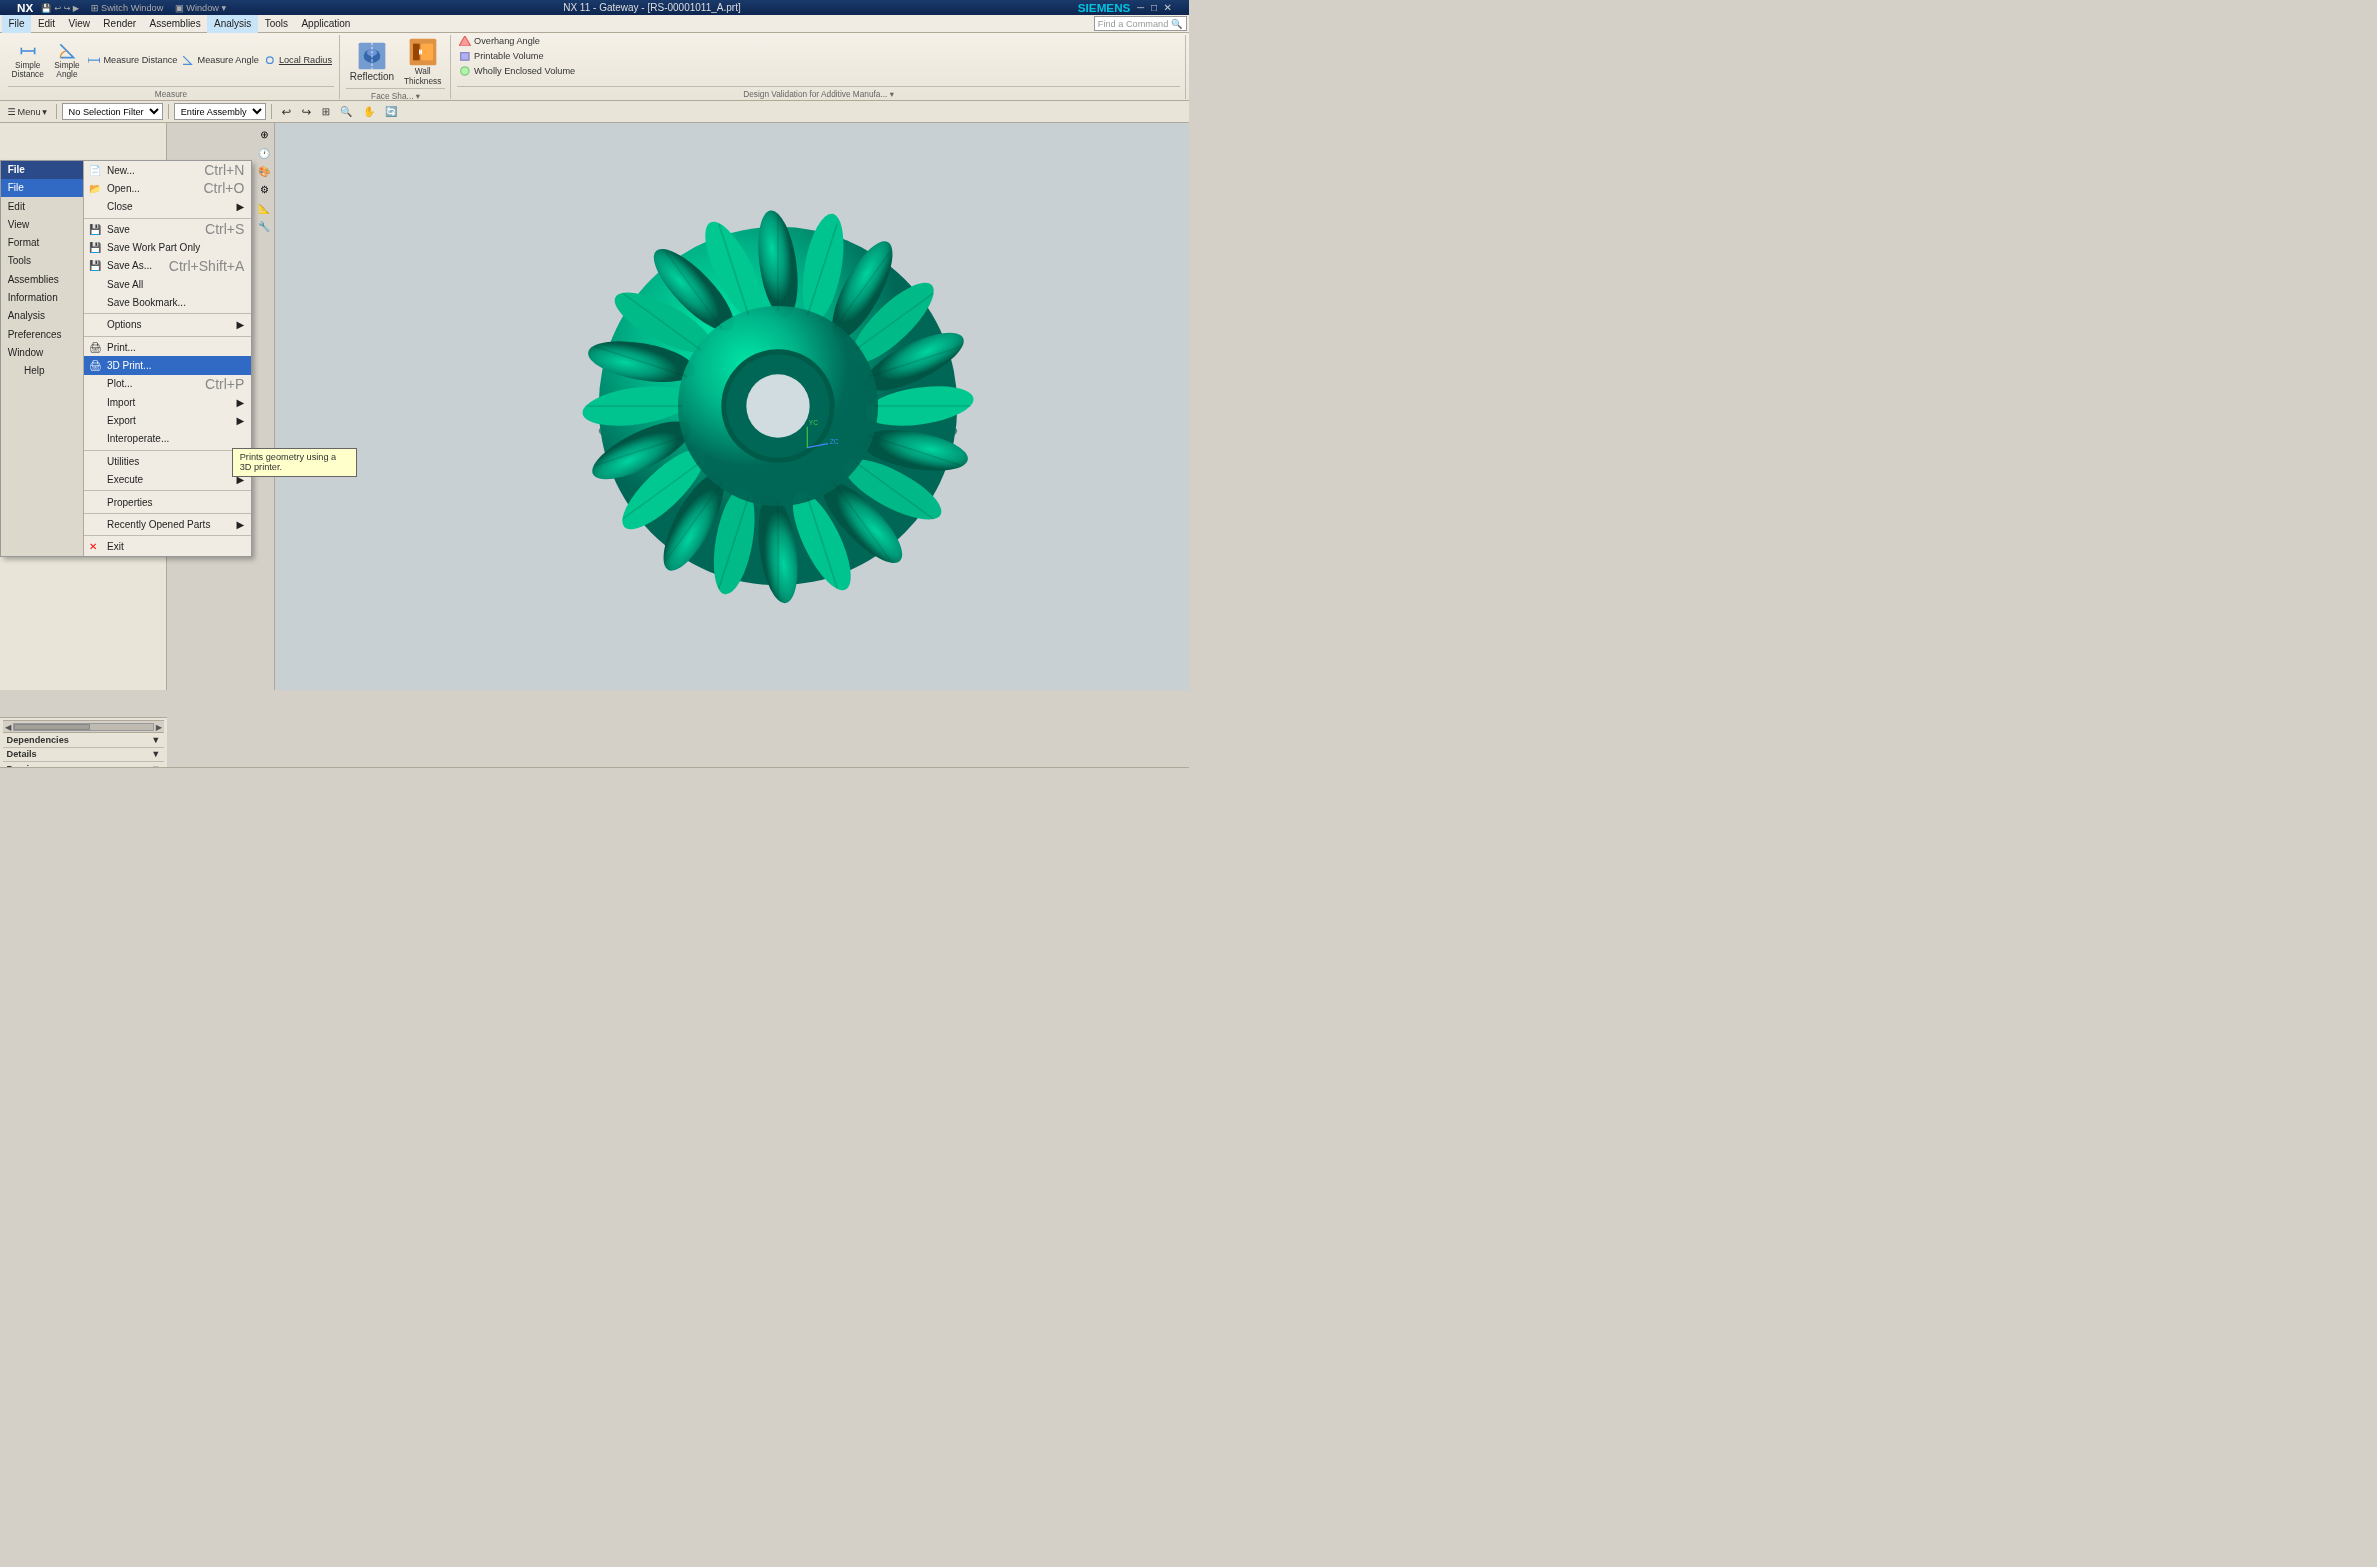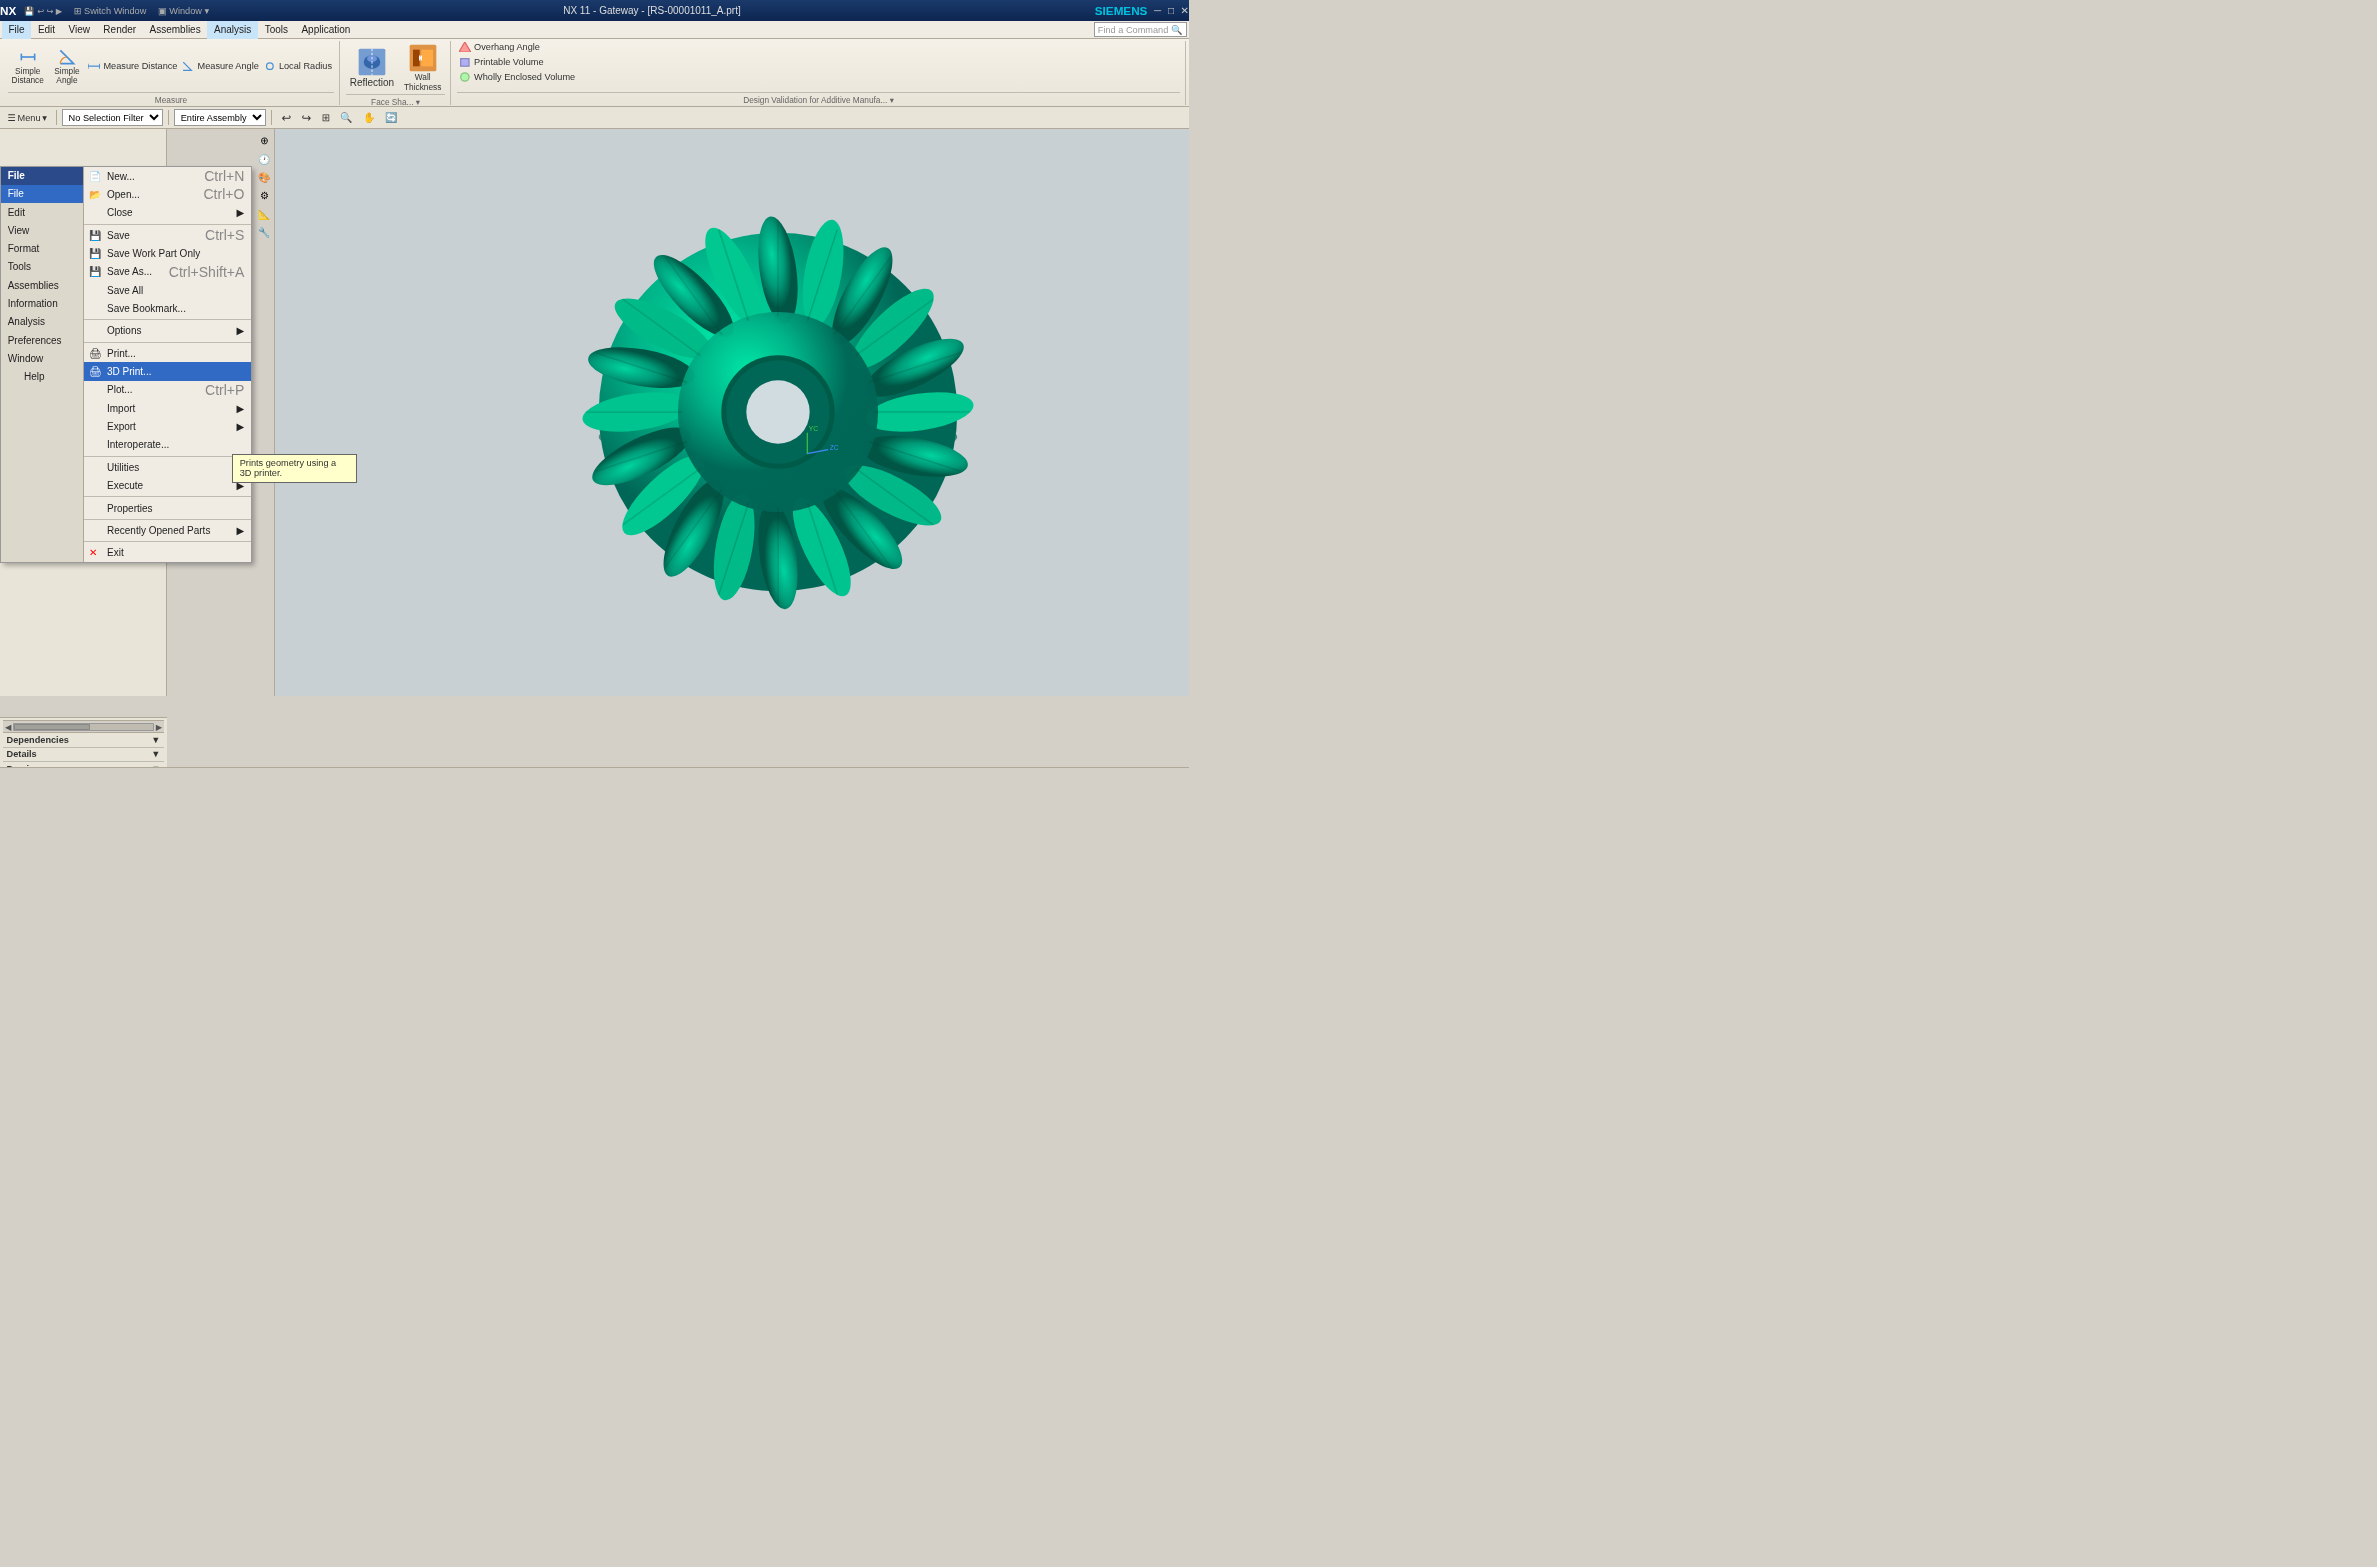--- a/index.html
+++ b/index.html
@@ -1,25 +1,25 @@
 <!DOCTYPE html>
 <html style="font-size:13.3px"><head>
   <meta charset="utf-8">
   <style>
     * { margin: 0; padding: 0; box-sizing: border-box; }
     body { font-family: 'Segoe UI', Arial, sans-serif; font-size: 10px; background: #d4d0c8; overflow: hidden; width: 1189px; height: 784px; position: relative; }
 
     
     #title-bar {
-      height: 21px;
+      height: 15px;
       background: linear-gradient(to bottom, #1a3a6b, #0d2550);
       display: flex;
       align-items: center;
       justify-content: space-between;
-      padding: 0 0;
+      padding: 0 17px;
       color: white;
     }
     #title-bar-left { display: flex; align-items: center; gap: 5px; }
     #title-bar-logo { font-weight: bold; font-size: 10.8px; color: #fff; }
 
     
     #menu-bar {
       height: 18.3px;
       background: #f0ece4;
       display: flex;
@@ -371,21 +371,21 @@
           <div class="ribbon-btn-small">
             <svg width="11.7" height="8.3" viewBox="0 0 14 10">
                 <path d="M0 10 L10 10 L0 0" stroke="#4a90d9" stroke-width="1.5" fill="none"></path>
               </svg>
             <span style="font-size:9.2px;">Measure Angle</span>
           </div>
           <div class="ribbon-btn-small">
             <svg width="11.7" height="8.3" viewBox="0 0 14 10">
                 <circle cx="7" cy="5" r="4" stroke="#4a90d9" stroke-width="1.5" fill="none"></circle>
               </svg>
-            <span style="font-size:9.2px;">Local Radius</span>
+            <span style="font-size:9.2px;text-decoration:underline;">Local Radius</span>
           </div>
         </div>
       </div>
       <div class="ribbon-group-label">Measure</div>
     </div>
 
     <div class="ribbon-group">
       <div class="ribbon-group-items">
         <div class="ribbon-btn">
           <div class="ribbon-btn-icon" style="width:30px; height:30px;">

